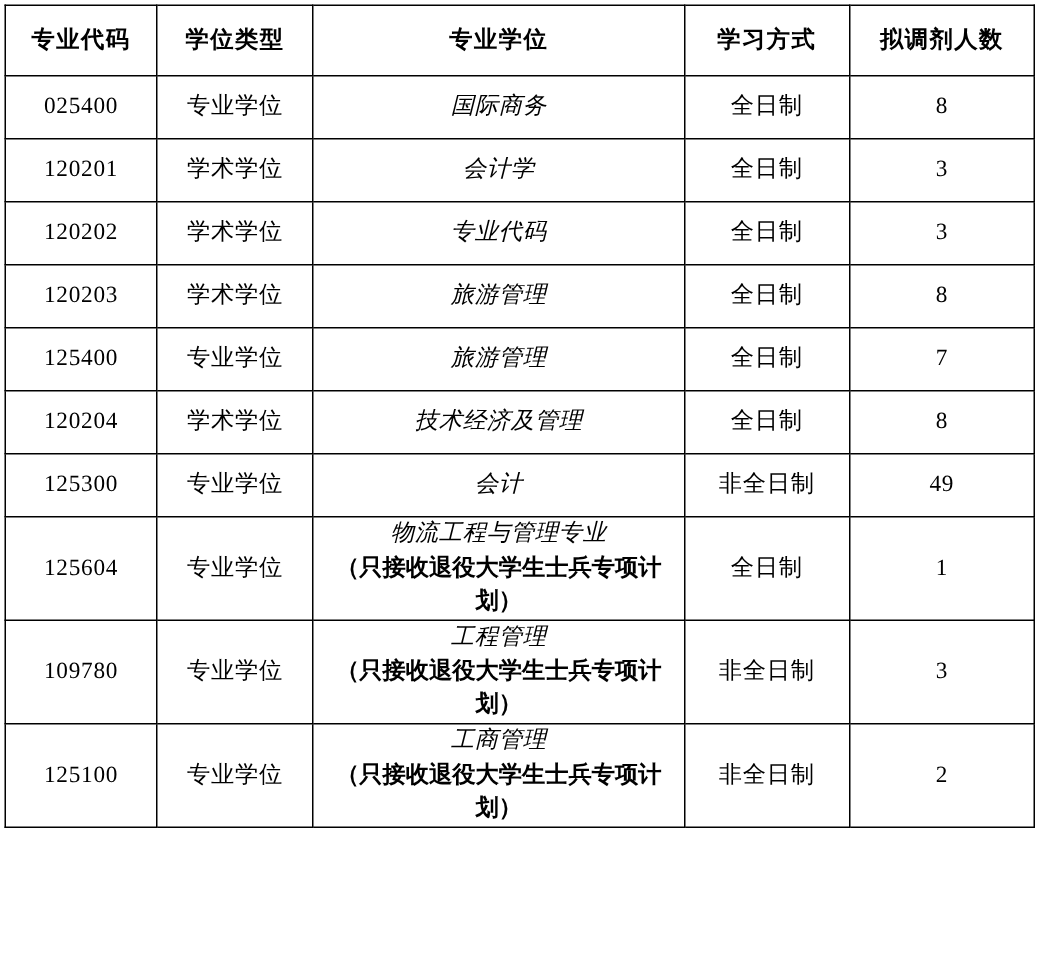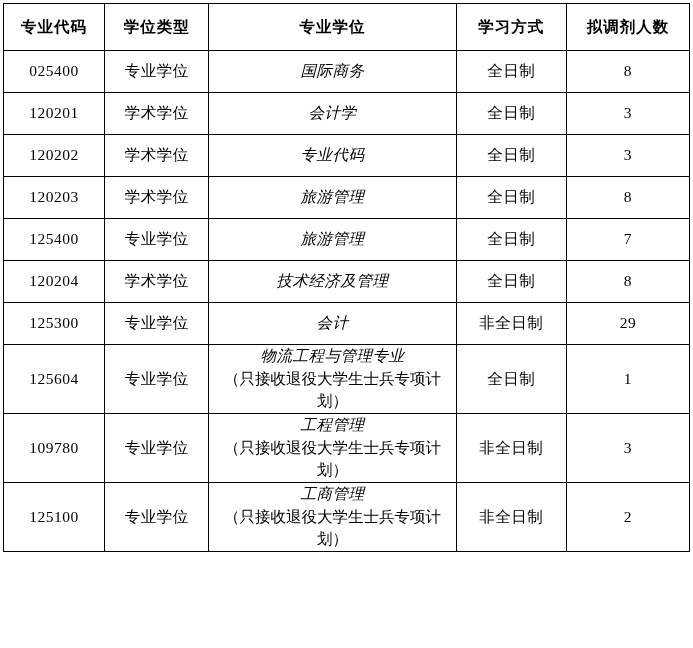--- a/index.html
+++ b/index.html
@@ -53,21 +53,21 @@
 
   .name-cell {
     padding: 2px 4px;
   }
   .name-main {
     display: block;
     font-style: italic;
   }
   .name-note {
     display: block;
-    font-weight: normal;
+    font-weight: bold;
     letter-spacing: 0;
   }
   .num-cell {
     font-size: 15.5px;
   }
 </style>
 </head>
 <body>
 
 <div class="table-wrap">
@@ -143,21 +143,21 @@
         <td>全日制</td>
         <td class="num-cell">8</td>
       </tr>
       <tr>
         <td>125300</td>
         <td>专业学位</td>
         <td class="name-cell">
           <span class="name-main">会计</span>
         </td>
         <td>非全日制</td>
-        <td class="num-cell">29</td>
+        <td class="num-cell">49</td>
       </tr>
       <tr class="tall">
         <td>125604</td>
         <td>专业学位</td>
         <td class="name-cell">
           <span class="name-main">物流工程与管理专业</span>
           <span class="name-note">（只接收退役大学生士兵专项计划）</span>
         </td>
         <td>全日制</td>
         <td class="num-cell">1</td>

